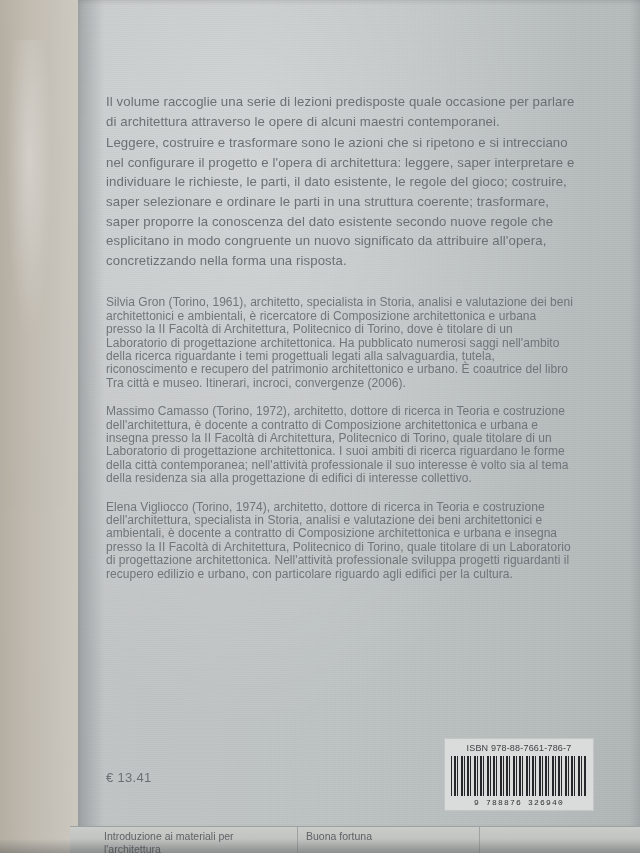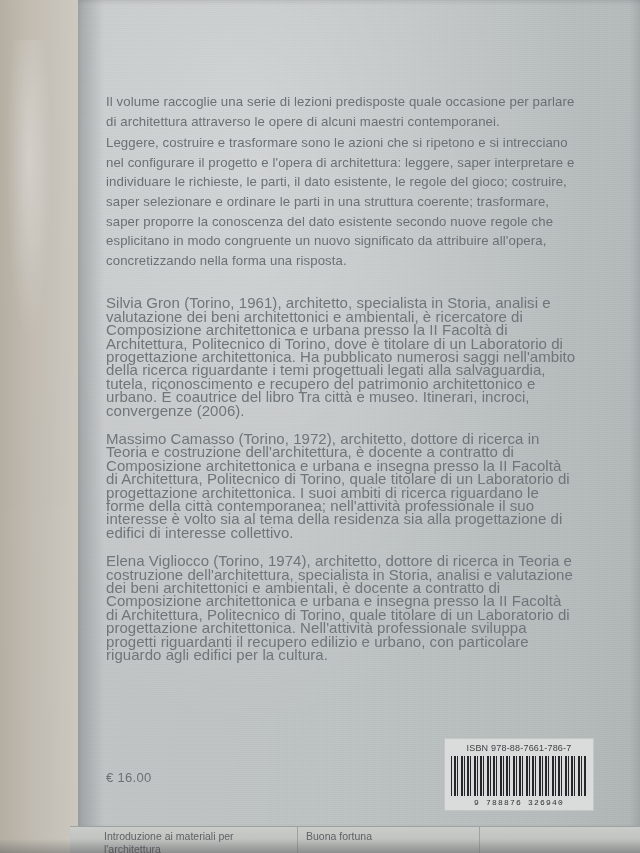--- a/index.html
+++ b/index.html
@@ -90,21 +90,21 @@
     letter-spacing: .1px;
     color: #6a7074;
     text-align: left;
   }
   .blurb p { margin: 0 0 2px 0; }
 
   .bios {
     margin-top: 26px;
   }
   .bio {
-    font-size: 15px;
+    font-size: 12px;
     line-height: 13.4px;
     letter-spacing: .05px;
     color: #6f7579;
     margin-bottom: 15px;
     text-align: left;
   }
 
   .price {
     position: absolute;
     left: 28px;
@@ -208,21 +208,21 @@
         <p>Leggere, costruire e trasformare sono le azioni che si ripetono e si intrecciano nel configurare il progetto e l'opera di architettura: leggere, saper interpretare e individuare le richieste, le parti, il dato esistente, le regole del gioco; costruire, saper selezionare e ordinare le parti in una struttura coerente; trasformare, saper proporre la conoscenza del dato esistente secondo nuove regole che esplicitano in modo congruente un nuovo significato da attribuire all'opera, concretizzando nella forma una risposta.</p>
       </div>
 
       <div class="bios">
         <div class="bio">Silvia Gron (Torino, 1961), architetto, specialista in Storia, analisi e valutazione dei beni architettonici e ambientali, è ricercatore di Composizione architettonica e urbana presso la II Facoltà di Architettura, Politecnico di Torino, dove è titolare di un Laboratorio di progettazione architettonica. Ha pubblicato numerosi saggi nell'ambito della ricerca riguardante i temi progettuali legati alla salvaguardia, tutela, riconoscimento e recupero del patrimonio architettonico e urbano. È coautrice del libro Tra città e museo. Itinerari, incroci, convergenze (2006).</div>
         <div class="bio">Massimo Camasso (Torino, 1972), architetto, dottore di ricerca in Teoria e costruzione dell'architettura, è docente a contratto di Composizione architettonica e urbana e insegna presso la II Facoltà di Architettura, Politecnico di Torino, quale titolare di un Laboratorio di progettazione architettonica. I suoi ambiti di ricerca riguardano le forme della città contemporanea; nell'attività professionale il suo interesse è volto sia al tema della residenza sia alla progettazione di edifici di interesse collettivo.</div>
         <div class="bio">Elena Vigliocco (Torino, 1974), architetto, dottore di ricerca in Teoria e costruzione dell'architettura, specialista in Storia, analisi e valutazione dei beni architettonici e ambientali, è docente a contratto di Composizione architettonica e urbana e insegna presso la II Facoltà di Architettura, Politecnico di Torino, quale titolare di un Laboratorio di progettazione architettonica. Nell'attività professionale sviluppa progetti riguardanti il recupero edilizio e urbano, con particolare riguardo agli edifici per la cultura.</div>
       </div>
     </div>
 
-    <div class="price">€ 16.00</div>
+    <div class="price">€ 13.41</div>
 
     <div class="isbn-box">
       <div class="isbn-label">ISBN 978-88-7661-786-7</div>
       <div class="bars"></div>
       <div class="isbn-digits">9 788876 326940</div>
     </div>
   </div>
 
   <div class="under-strip">
     <div class="under-cell a">Introduzione ai materiali per l'architettura</div>

